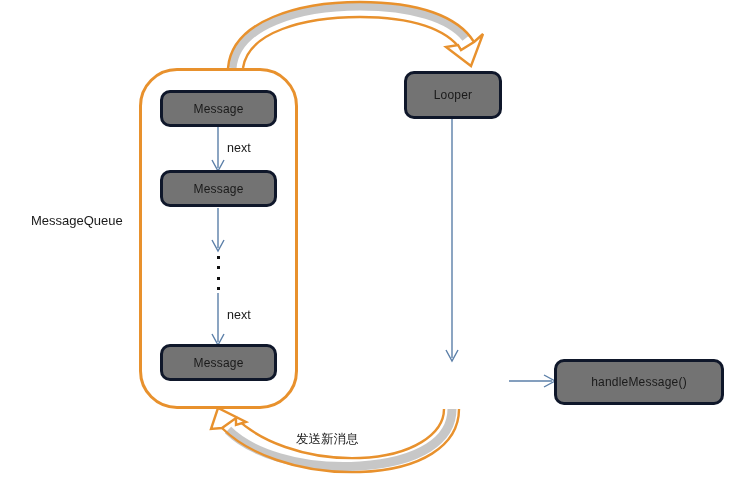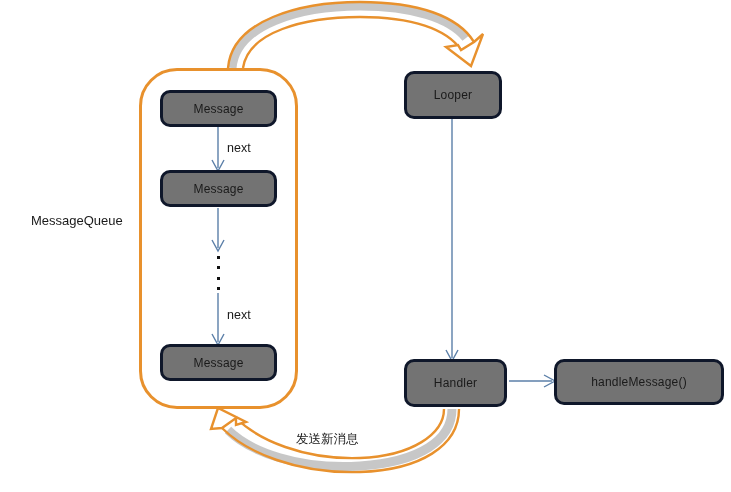--- a/index.html
+++ b/index.html
@@ -175,23 +175,20 @@
   </div>
 
   <div class="node" style="left:160px; top:344px; width:117px; height:37px;">
     <span>Message</span>
   </div>
 
   <div class="node" style="left:404px; top:71px; width:98px; height:48px;">
     <span>Looper</span>
   </div>
 
-  <div class="node" style="left:404px; top:359px; width:103px; height:48px;">
-    <span>Handler</span>
-  </div>
 
   <div class="node" style="left:554px; top:359px; width:170px; height:46px;">
     <span>handleMessage()</span>
   </div>
 
   <div class="edge-label" style="left:227px; top:141px;">next</div>
 
   <div class="edge-label" style="left:227px; top:308px;">next</div>
 
 

